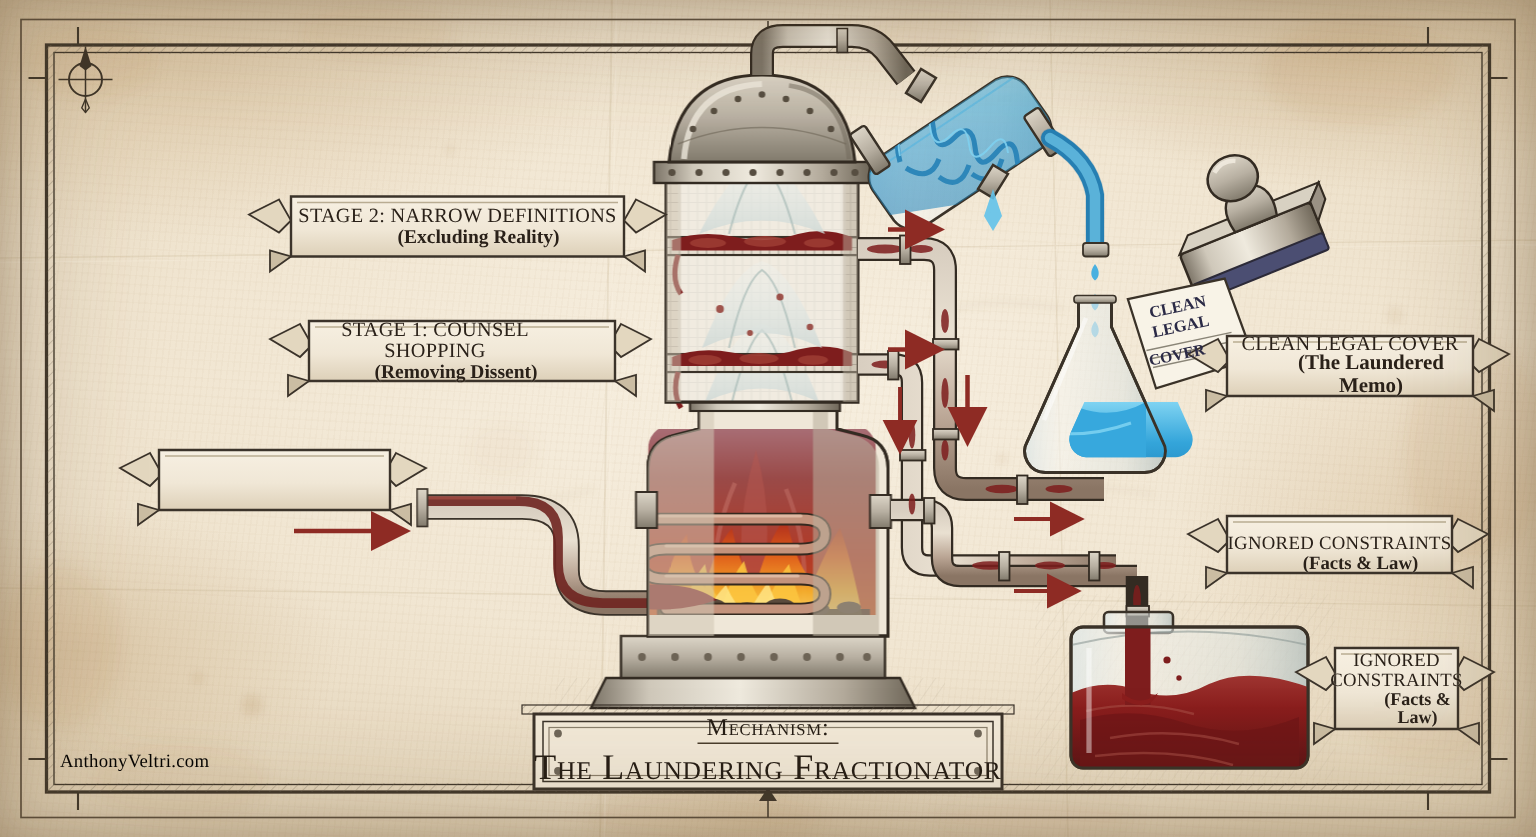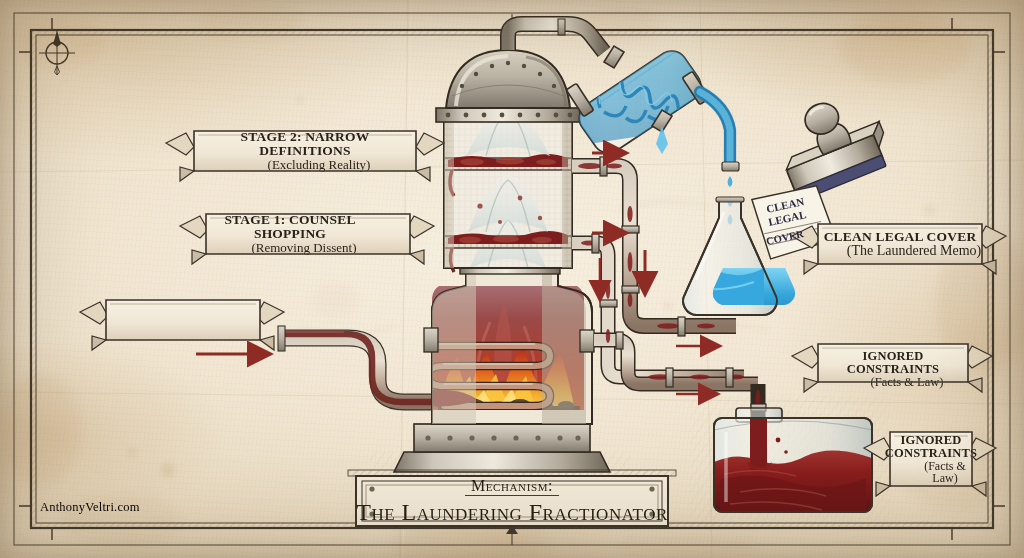--- a/index.html
+++ b/index.html
@@ -37,22 +37,22 @@
   .art{position:absolute;inset:0;}
   svg{display:block;}
   
   .ribbon{position:absolute;}
   .ribbon .txt{
     position:absolute;left:0;right:0;top:0;bottom:0;
     display:flex;flex-direction:column;align-items:center;justify-content:center;
     color:#2a2119;text-align:center;line-height:1.04;
     text-shadow:0 0 1px rgba(245,236,220,.6);
   }
-  .ribbon .l1{font-weight:700;letter-spacing:.2px;}
-  .ribbon .l2{font-weight:400;padding-left:28px;}
+  .ribbon .l1{font-weight:400;letter-spacing:.2px;}
+  .ribbon .l2{font-weight:700;padding-left:28px;}
   
   .cart{position:absolute;}
   .cart .ctxt{
     position:absolute;inset:0;display:flex;flex-direction:column;
     align-items:center;justify-content:center;color:#241c14;
   }
   .cart .t1{font-size:16px;font-variant:small-caps;letter-spacing:.6px;
     border-bottom:1px solid #4a3c2c;padding:0 6px 1px;line-height:1.1;}
   .cart .t2{font-size:24px;font-variant:small-caps;letter-spacing:.5px;margin-top:3px;line-height:1.1;}
   .sig{position:absolute;left:40px;top:500px;font-size:12.5px;color:#000000;letter-spacing:.2px;}

